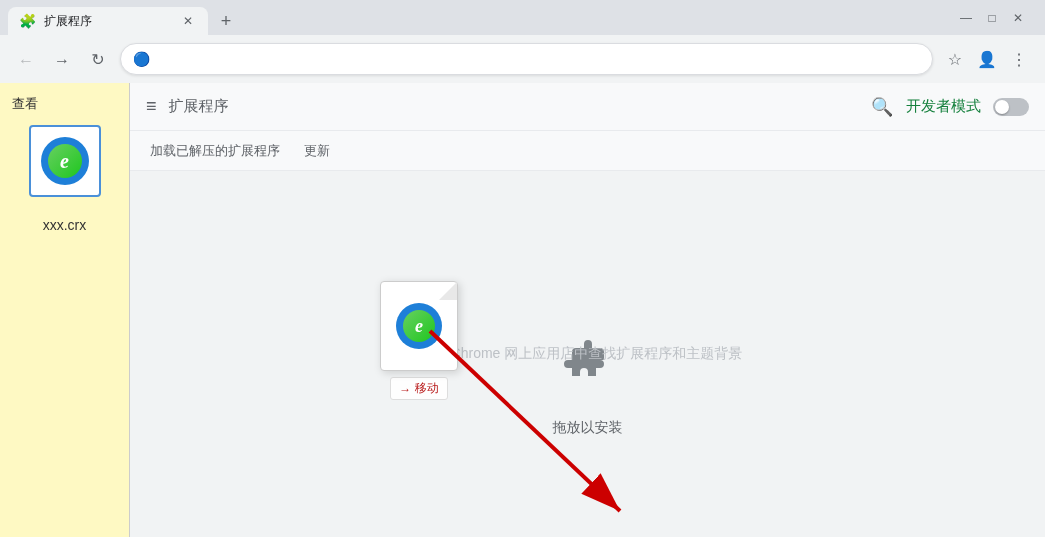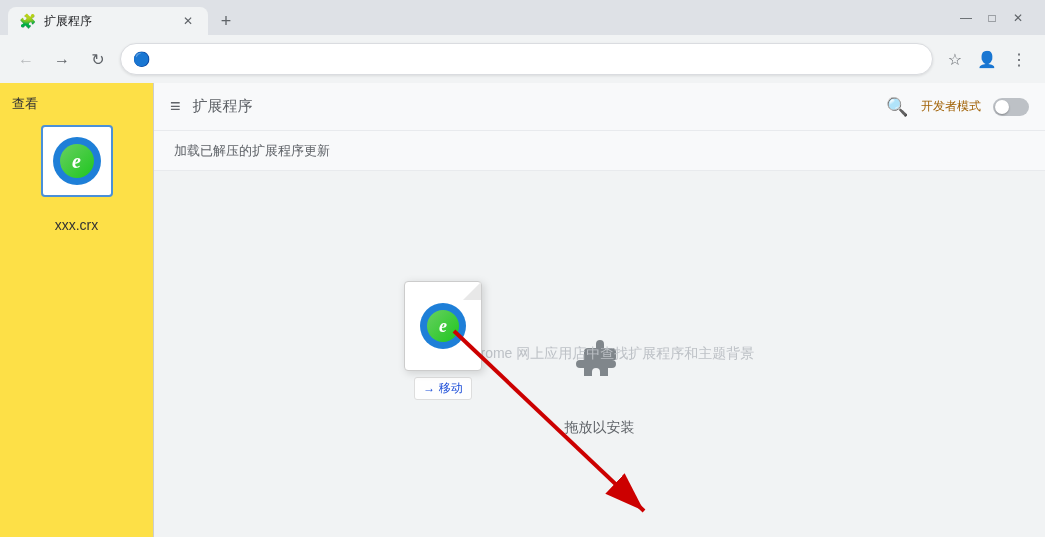--- a/index.html
+++ b/index.html
@@ -172,22 +172,22 @@
 
     
     .browser-body {
       display: flex;
       flex: 1;
       overflow: hidden;
     }
 
     
     .file-sidebar {
-      width: 154px;
-      background: #fde047;
+      width: 130px;
+      background: #fef9c3;
       border-right: 1px solid #ccc;
       display: flex;
       flex-direction: column;
       padding: 8px 0;
     }
 
     .sidebar-view-label {
       font-size: 13px;
       color: #333;
       padding: 4px 12px;
@@ -290,22 +290,22 @@
     }
 
     .ext-search {
       margin-left: auto;
       color: #5f6368;
       font-size: 18px;
       cursor: pointer;
     }
 
     .ext-dev-mode {
-      font-size: 12px;
-      color: #a16207;
+      font-size: 15px;
+      color: #15803d;
     }
 
     .ext-toggle {
       width: 36px;
       height: 18px;
       background: #bdc1c6;
       border-radius: 9px;
       position: relative;
       cursor: pointer;
     }
@@ -322,20 +322,21 @@
     }
 
     
     .ext-subnav {
       background: #f8f9fa;
       border-bottom: 1px solid #e8eaed;
       display: flex;
       align-items: center;
       padding: 0 20px;
       height: 40px;
+      gap: 24px;
     }
 
     .ext-subnav-item {
       font-size: 13px;
       color: #5f6368;
       cursor: pointer;
       padding: 8px 0;
       text-decoration: none;
     }
 
@@ -407,21 +408,21 @@
       clip-path: polygon(100% 0, 0 100%, 100% 100%);
     }
 
     .move-label {
       margin-top: 6px;
       background: rgba(255,255,255,0.9);
       border: 1px solid #ddd;
       border-radius: 3px;
       padding: 2px 8px;
       font-size: 12px;
-      color: #1d4ed8;
+      color: #b91c1c;
     }
 
     
     .red-arrow {
       position: absolute;
       top: 140px;
       left: 200px;
       width: 340px;
       height: 230px;
       pointer-events: none;

